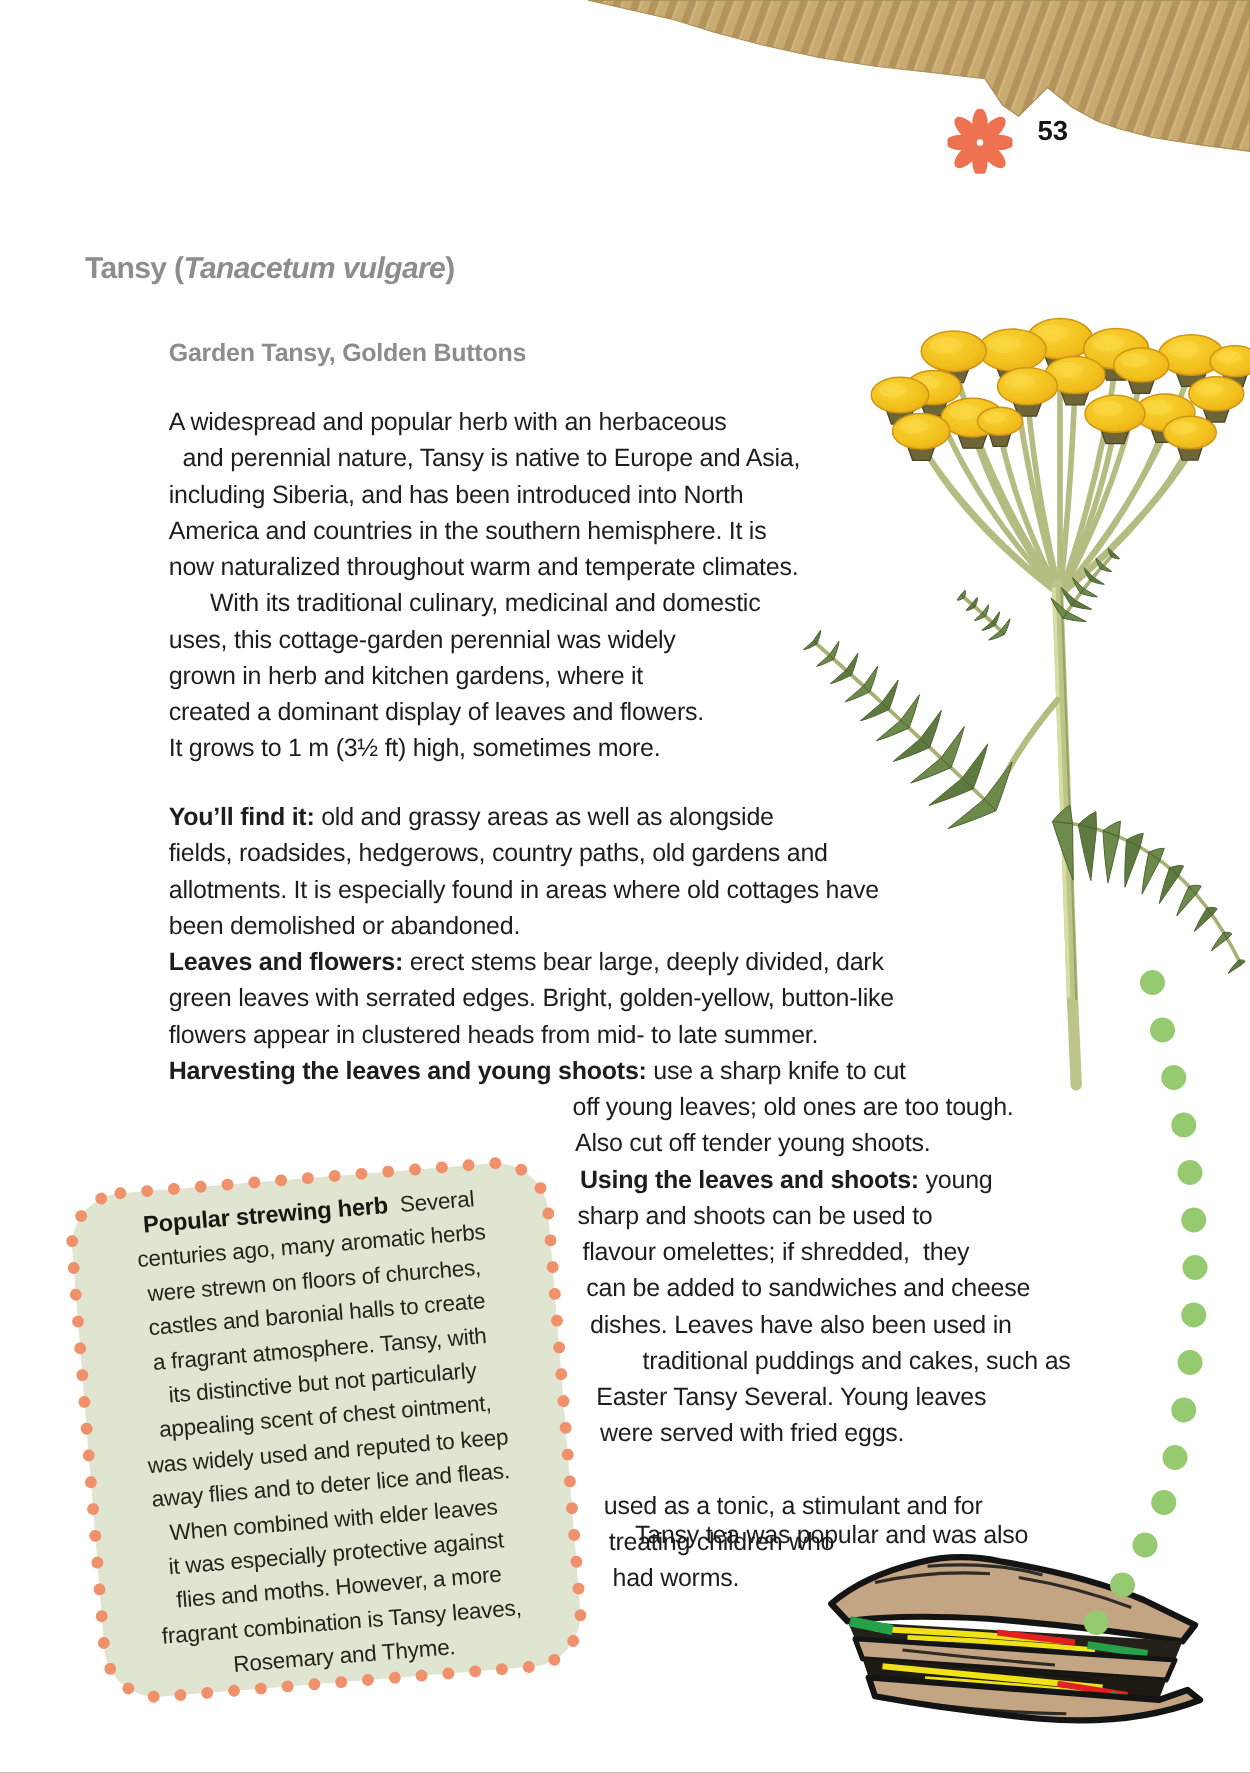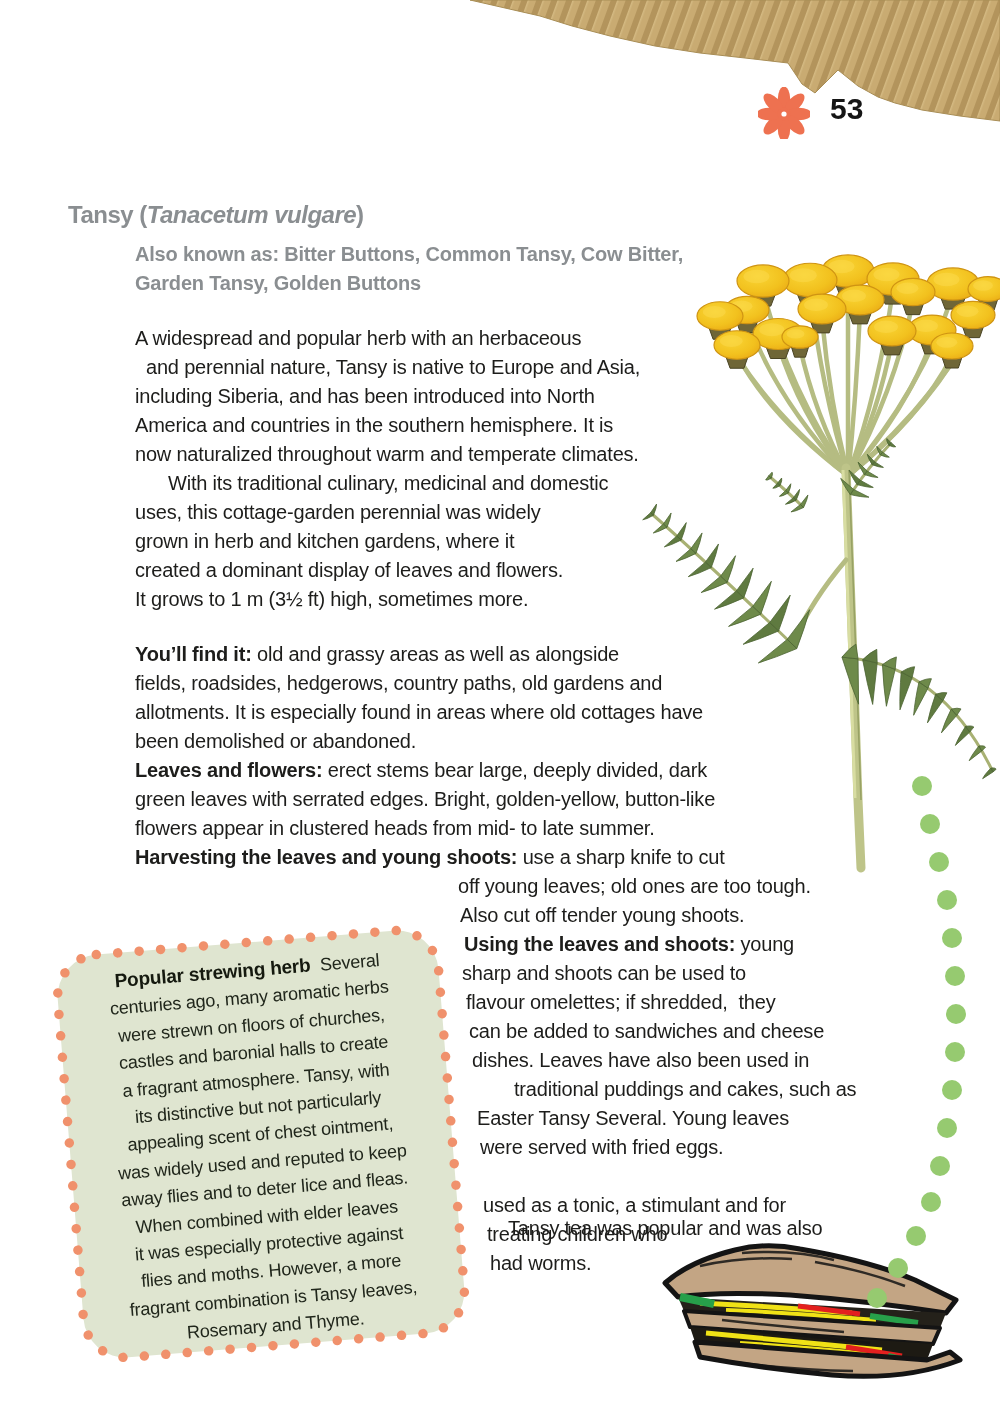--- a/index.html
+++ b/index.html
@@ -2,21 +2,21 @@
 <html><head>
 <meta charset="utf-8">
 <style>
   html,body{margin:0;padding:0;background:#888;}
   #page{position:relative;width:1000px;height:1418px;background:#ffffff;overflow:hidden;
         font-family:"Liberation Sans","DejaVu Sans",sans-serif;color:#1d1d1b;}
   #art{position:absolute;left:0;top:0;width:1000px;height:1418px;z-index:1;}
   .txt-layer{position:absolute;left:0;top:0;width:1000px;height:1418px;z-index:3;pointer-events:none;}
   #header-title{position:absolute;left:300px;top:95px;width:452px;text-align:right;
         font-size:27px;letter-spacing:-0.3px;color:#151515;white-space:pre;}
-  #page-num{position:absolute;left:830px;top:92px;font-size:30px;font-weight:700;color:#151515;}
+  #page-num{position:absolute;left:830px;top:92px;font-size:22px;font-weight:700;color:#151515;}
   #header-flower{position:absolute;left:758px;top:87px;width:52px;height:52px;}
   #title{position:absolute;left:68px;top:201px;font-size:24px;font-weight:700;
         letter-spacing:-0.5px;color:#8a8e91;white-space:pre;}
   #title .it{font-style:italic;}
   .aka{position:absolute;left:135px;font-size:20px;font-weight:700;color:#8a8e91;
         letter-spacing:-0.2px;white-space:pre;}
   #aka1{top:243px;} #aka2{top:272px;}
   .line{position:absolute;font-size:20px;line-height:25px;white-space:pre;
         letter-spacing:-0.2px;color:#1d1d1b;}
   .line b{font-weight:700;}
@@ -269,21 +269,20 @@
           <ellipse cx="26" cy="12" rx="6.2" ry="12.5" fill="#ee7150" transform="rotate(225 26 27)"></ellipse>
           <ellipse cx="26" cy="12" rx="6.2" ry="12.5" fill="#ee7150" transform="rotate(270 26 27)"></ellipse>
           <ellipse cx="26" cy="12" rx="6.2" ry="12.5" fill="#ee7150" transform="rotate(315 26 27)"></ellipse>
         </g>
       <circle cx="26" cy="27" r="6.5" fill="#ee7150"></circle>
       <circle cx="26" cy="27" r="2.6" fill="#ffffff"></circle>
     </svg>
     <div id="page-num">53</div>
 
     <div id="title"><span>Tansy (</span><span class="it">Tanacetum vulgare</span><span>)</span></div>
-    <div class="aka" id="aka1">Also known as: Bitter Buttons, Common Tansy, Cow Bitter,</div>
     <div class="aka" id="aka2">Garden Tansy, Golden Buttons</div>
 
     <div id="body-lines">
         <div class="line" style="left: 135px; top: 326px;">A widespread and popular herb with an herbaceous</div>
         <div class="line" style="left: 146px; top: 355px;">and perennial nature, Tansy is native to Europe and Asia,</div>
         <div class="line" style="left: 135px; top: 384px;">including Siberia, and has been introduced into North</div>
         <div class="line" style="left: 135px; top: 413px;">America and countries in the southern hemisphere. It is</div>
         <div class="line" style="left: 135px; top: 442px;">now naturalized throughout warm and temperate climates.</div>
         <div class="line" style="left: 168px; top: 471px;">With its traditional culinary, medicinal and domestic</div>
         <div class="line" style="left: 135px; top: 500px;">uses, this cottage-garden perennial was widely</div>

